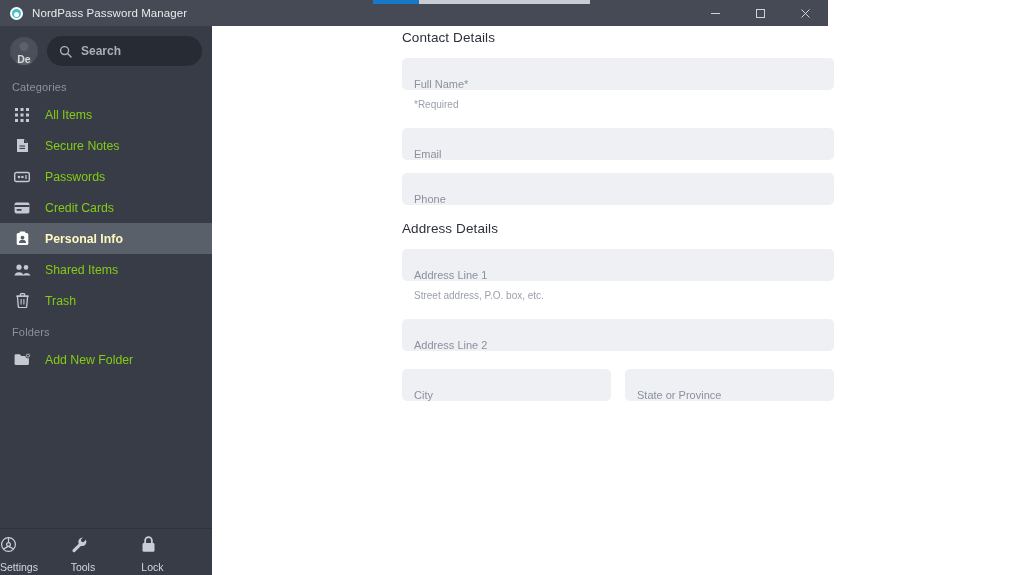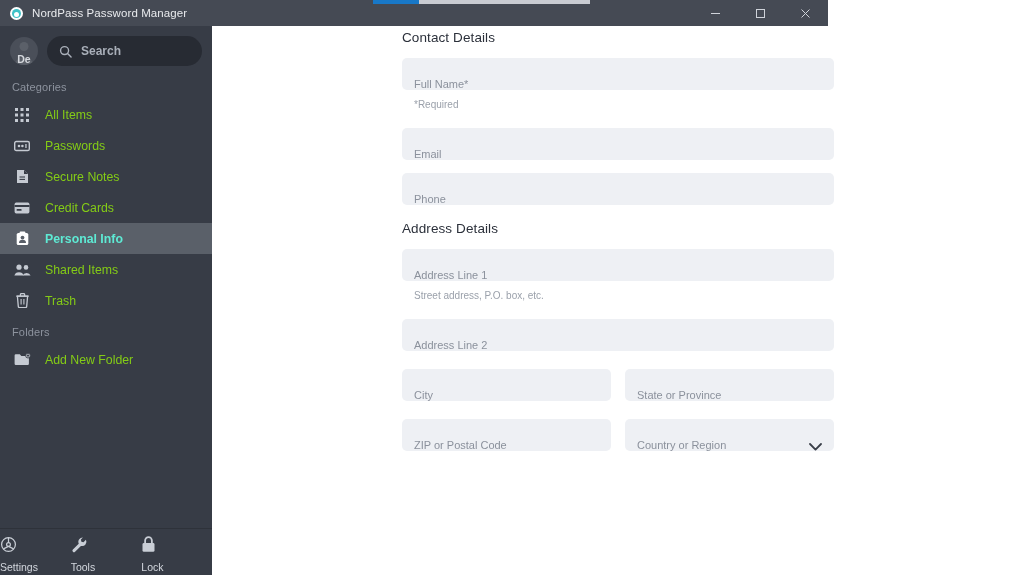--- a/index.html
+++ b/index.html
@@ -84,21 +84,21 @@
   .searchbox .stext { color:#a9afb9; font-size:12px; }
 
   .side-label {
     color:#8d939e; font-size:11px; padding:10px 0 6px 12px;
     letter-spacing:.15px;
   }
   .nav-item {
     height:31px; display:flex; align-items:center; padding-left:12px;
     color:#84cc16; font-size:12.3px; white-space:nowrap;
   }
-  .nav-item.active { background:#5a6069; color:#5eead4; font-weight:600; }
+  .nav-item.active { background:#5a6069; color:#fef9c3; font-weight:600; }
   .nav-icon {
     width:20px; height:18px; margin-right:13px; flex:none;
     display:flex; align-items:center; justify-content:center;
     color:#c5cad2;
   }
   .nav-item.active .nav-icon { color:#ffffff; }
   .nav-icon svg { display:block; }
 
   .side-spacer { flex:1; }
   .side-divider { height:1px; background:#2e323a; }
@@ -206,40 +206,40 @@
           <rect x="0" y="11" width="3" height="3"></rect>
             <rect x="5.5" y="11" width="3" height="3"></rect>
             <rect x="11" y="11" width="3" height="3"></rect>
         </svg>
       </span>
       <span>All Items</span>
     </div>
 
     <div class="nav-item">
       <span class="nav-icon">
+        <svg width="13" height="15" viewBox="0 0 13 15">
+            <path d="M1 1 h7 l4 4 v9 h-11 z" fill="currentColor"></path>
+            <path d="M8 1 v4 h4" fill="#373c46"></path>
+            <line x1="3.5" y1="8" x2="9" y2="8" stroke="#373c46" stroke-width="1.1"></line>
+            <line x1="3.5" y1="10.4" x2="9" y2="10.4" stroke="#373c46" stroke-width="1.1"></line>
+          </svg>
+      </span>
+      <span>Secure Notes</span>
+    </div>
+
+    <div class="nav-item">
+      <span class="nav-icon">
         <svg width="16" height="12" viewBox="0 0 16 12">
             <rect x="0.7" y="1.5" width="14.6" height="9" rx="1.6" fill="none" stroke="currentColor" stroke-width="1.4"></rect>
             <circle cx="5" cy="6" r="1.3" fill="currentColor"></circle>
             <circle cx="8.4" cy="6" r="1.3" fill="currentColor"></circle>
             <rect x="11.3" y="4" width="1.3" height="4" fill="currentColor"></rect>
           </svg>
       </span>
       <span>Passwords</span>
-    </div>
-
-    <div class="nav-item">
-      <span class="nav-icon">
-        <svg width="13" height="15" viewBox="0 0 13 15">
-            <path d="M1 1 h7 l4 4 v9 h-11 z" fill="currentColor"></path>
-            <path d="M8 1 v4 h4" fill="#373c46"></path>
-            <line x1="3.5" y1="8" x2="9" y2="8" stroke="#373c46" stroke-width="1.1"></line>
-            <line x1="3.5" y1="10.4" x2="9" y2="10.4" stroke="#373c46" stroke-width="1.1"></line>
-          </svg>
-      </span>
-      <span>Secure Notes</span>
     </div>
 
     <div class="nav-item">
       <span class="nav-icon">
         <svg width="16" height="12" viewBox="0 0 16 12">
             <rect x="0.6" y="0.6" width="14.8" height="10.8" rx="1.6" fill="currentColor"></rect>
             <rect x="0.6" y="3" width="14.8" height="2" fill="#373c46"></rect>
             <rect x="2.6" y="7" width="5" height="1.8" rx="0.6" fill="#373c46"></rect>
           </svg>
       </span>
@@ -374,30 +374,17 @@
         <div class="field half">
           <span>City</span>
         </div>
         <div class="field half">
           <span>State or Province</span>
         </div>
       </div>
 
       <div class="gap-md"></div>
 
-      <div class="row">
-        <div class="field half">
-          <span>ZIP or Postal Code</span>
-        </div>
-        <div class="field half select-field">
-          <span>Country or Region</span>
-          <span class="chev">
-            <svg width="13" height="8" viewBox="0 0 13 8">
-                <polyline points="1,1 6.5,6.6 12,1" fill="none" stroke="currentColor" stroke-width="1.8" stroke-linecap="round" stroke-linejoin="round"></polyline>
-              </svg>
-          </span>
-        </div>
-      </div>
 
     </div>
   </div>
 
 </div>
 
 </body></html>

